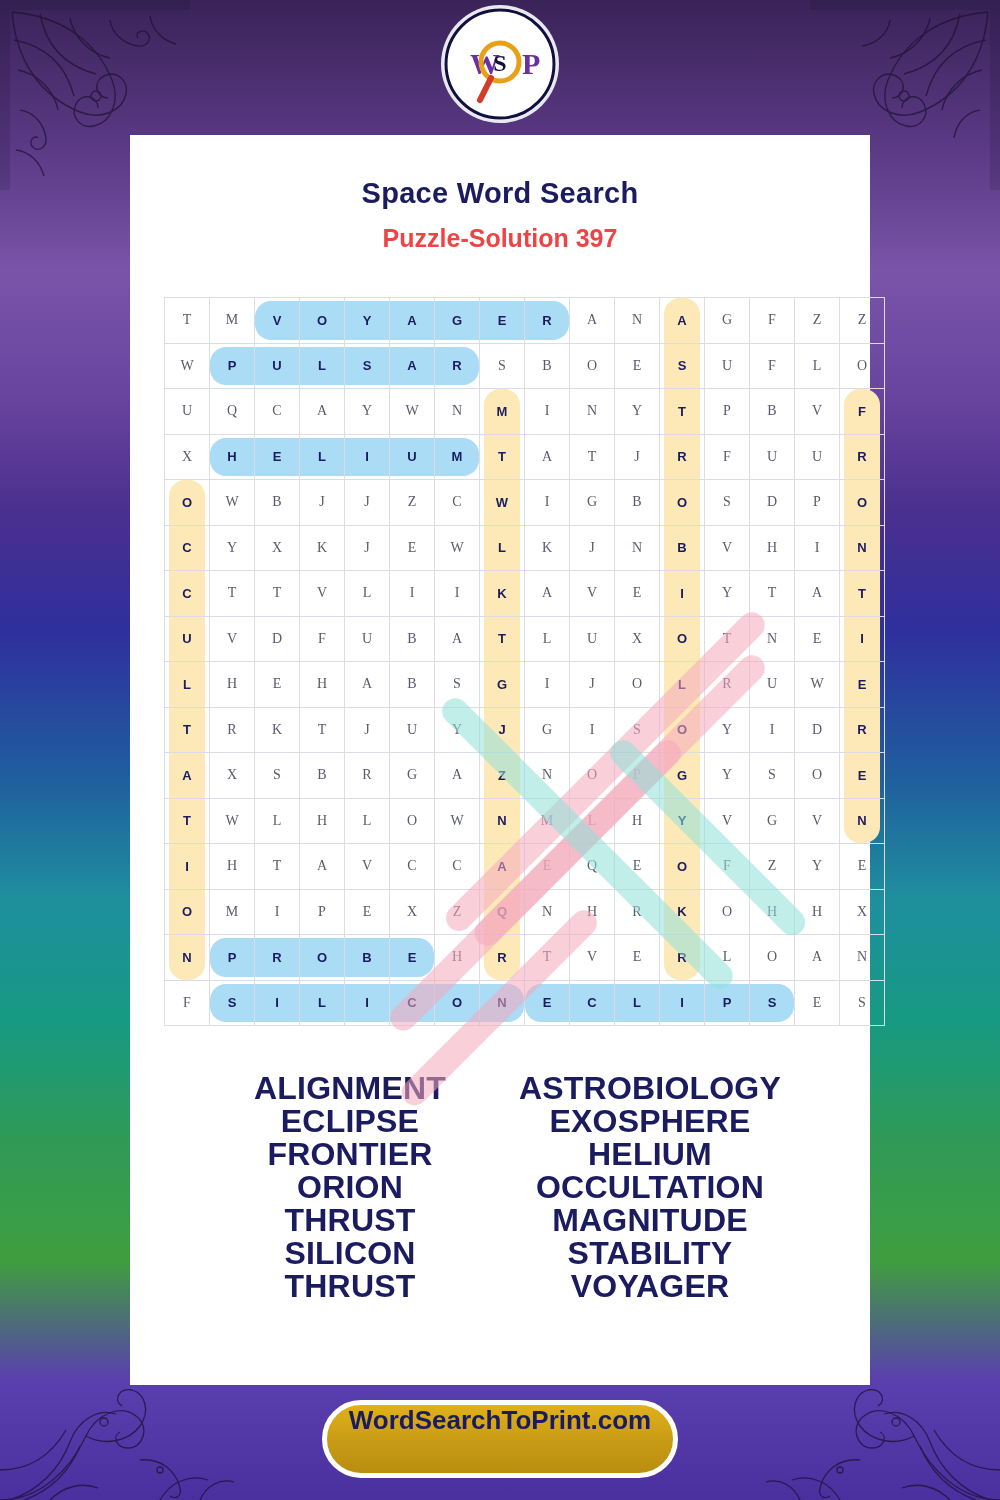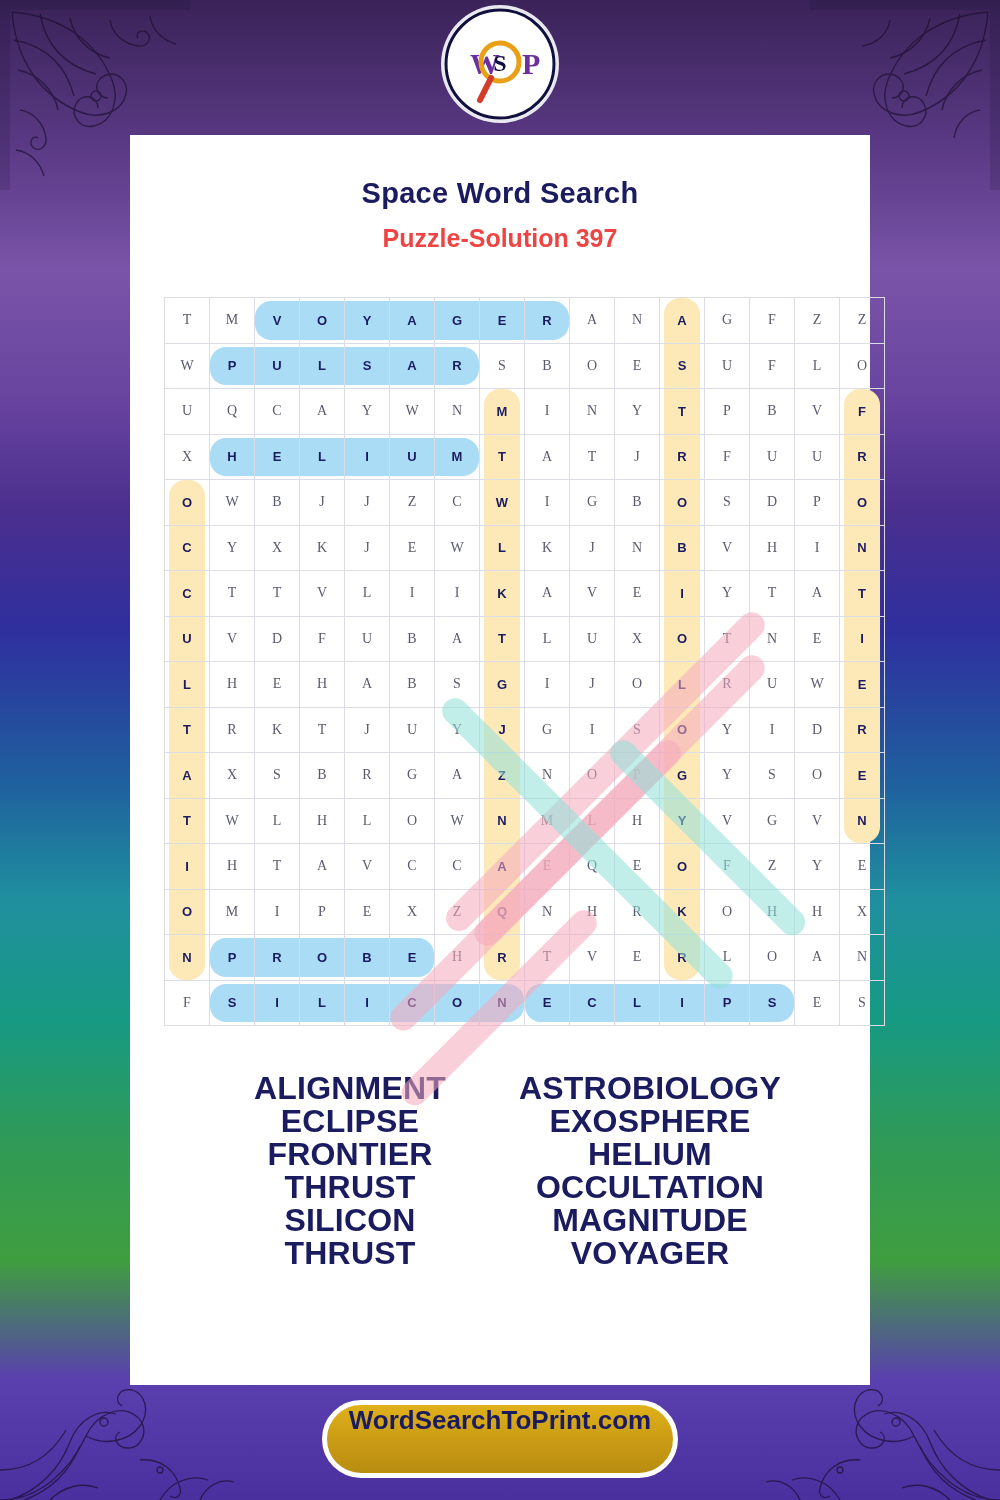--- a/index.html
+++ b/index.html
@@ -590,30 +590,32 @@
         <div class="diag teal" style="left:282px; top:392px; width:400px; transform: rotate(45deg);"></div>
         <div class="diag teal" style="left:450px; top:434px; width:265px; transform: rotate(45deg);"></div>
       </div>
     </div>
 
     <div class="words">
       <div class="word-col">
           <div class="word">ALIGNMENT</div>
           <div class="word">ECLIPSE</div>
           <div class="word">FRONTIER</div>
+          <div class="word">ORION</div>
           <div class="word">THRUST</div>
           <div class="word">SILICON</div>
           <div class="word">THRUST</div>
         </div>
       <div class="word-col">
           <div class="word">ASTROBIOLOGY</div>
           <div class="word">EXOSPHERE</div>
           <div class="word">HELIUM</div>
           <div class="word">OCCULTATION</div>
           <div class="word">MAGNITUDE</div>
+          <div class="word">STABILITY</div>
           <div class="word">VOYAGER</div>
         </div>
     </div>
   </div>
 
   <div class="footer-btn">
     <span>WordSearchToPrint.com</span>
   </div>
 </div>
 

